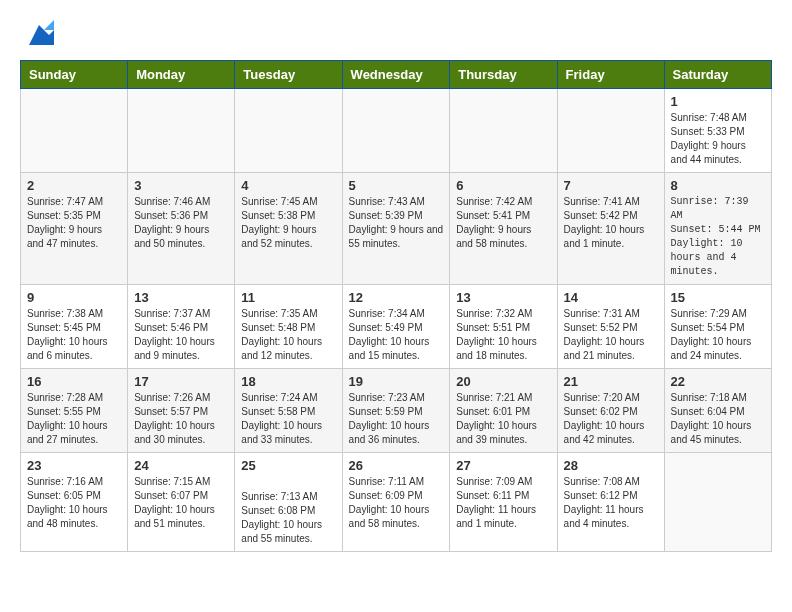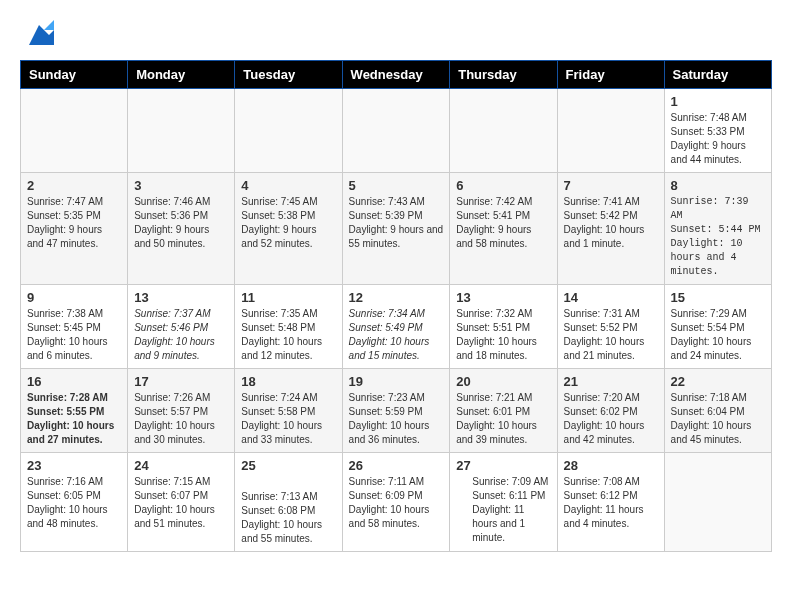--- a/index.html
+++ b/index.html
@@ -43,21 +43,21 @@
     .location-title {
       font-size: 16px;
       color: #555;
     }
     .calendar {
       width: 100%;
       border-collapse: collapse;
       border: 1px solid #ccc;
     }
     .calendar th {
-      background-color: #000000;
+      background-color: #4d7c0f;
       color: white;
       text-align: left;
       padding: 6px 8px;
       font-size: 13px;
       border: 1px solid #1250a0;
     }
     .calendar td {
       vertical-align: top;
       border: 1px solid #ccc;
       padding: 5px 6px;
@@ -183,33 +183,33 @@
       </tr>
       <tr>
         <td>
           <span class="day-number">9</span>
           <div class="cell-info" style="white-space: pre-line;">Sunrise: 7:38 AM
 Sunset: 5:45 PM
 Daylight: 10 hours and 6 minutes.</div>
         </td>
         <td>
           <span class="day-number">13</span>
-          <div class="cell-info" style="white-space: pre-line; font-style: italic;">Sunrise: 7:37 AM
+          <div class="cell-info" style="white-space: pre-line;">Sunrise: 7:37 AM
 Sunset: 5:46 PM
 Daylight: 10 hours and 9 minutes.</div>
         </td>
         <td>
           <span class="day-number">11</span>
           <div class="cell-info" style="white-space: pre-line;">Sunrise: 7:35 AM
 Sunset: 5:48 PM
 Daylight: 10 hours and 12 minutes.</div>
         </td>
         <td>
           <span class="day-number">12</span>
-          <div class="cell-info" style="white-space: pre-line; font-style: italic;">Sunrise: 7:34 AM
+          <div class="cell-info" style="white-space: pre-line;">Sunrise: 7:34 AM
 Sunset: 5:49 PM
 Daylight: 10 hours and 15 minutes.</div>
         </td>
         <td>
           <span class="day-number">13</span>
           <div class="cell-info" style="white-space: pre-line;">Sunrise: 7:32 AM
 Sunset: 5:51 PM
 Daylight: 10 hours and 18 minutes.</div>
         </td>
         <td>
@@ -221,21 +221,21 @@
         <td>
           <span class="day-number">15</span>
           <div class="cell-info" style="white-space: pre-line;">Sunrise: 7:29 AM
 Sunset: 5:54 PM
 Daylight: 10 hours and 24 minutes.</div>
         </td>
       </tr>
       <tr>
         <td>
           <span class="day-number">16</span>
-          <div class="cell-info" style="white-space: pre-line; font-weight: bold;">Sunrise: 7:28 AM
+          <div class="cell-info" style="white-space: pre-line;">Sunrise: 7:28 AM
 Sunset: 5:55 PM
 Daylight: 10 hours and 27 minutes.</div>
         </td>
         <td>
           <span class="day-number">17</span>
           <div class="cell-info" style="white-space: pre-line;">Sunrise: 7:26 AM
 Sunset: 5:57 PM
 Daylight: 10 hours and 30 minutes.</div>
         </td>
         <td>
@@ -289,21 +289,21 @@
 Daylight: 10 hours and 55 minutes.</div>
         </td>
         <td>
           <span class="day-number">26</span>
           <div class="cell-info" style="white-space: pre-line;">Sunrise: 7:11 AM
 Sunset: 6:09 PM
 Daylight: 10 hours and 58 minutes.</div>
         </td>
         <td>
           <span class="day-number">27</span>
-          <div class="cell-info" style="white-space: pre-line; margin-left: 16px;">Sunrise: 7:09 AM
+          <div class="cell-info" style="white-space: pre-line;">Sunrise: 7:09 AM
 Sunset: 6:11 PM
 Daylight: 11 hours and 1 minute.</div>
         </td>
         <td>
           <span class="day-number">28</span>
           <div class="cell-info" style="white-space: pre-line;">Sunrise: 7:08 AM
 Sunset: 6:12 PM
 Daylight: 11 hours and 4 minutes.</div>
         </td>
         <td class="empty"></td>

